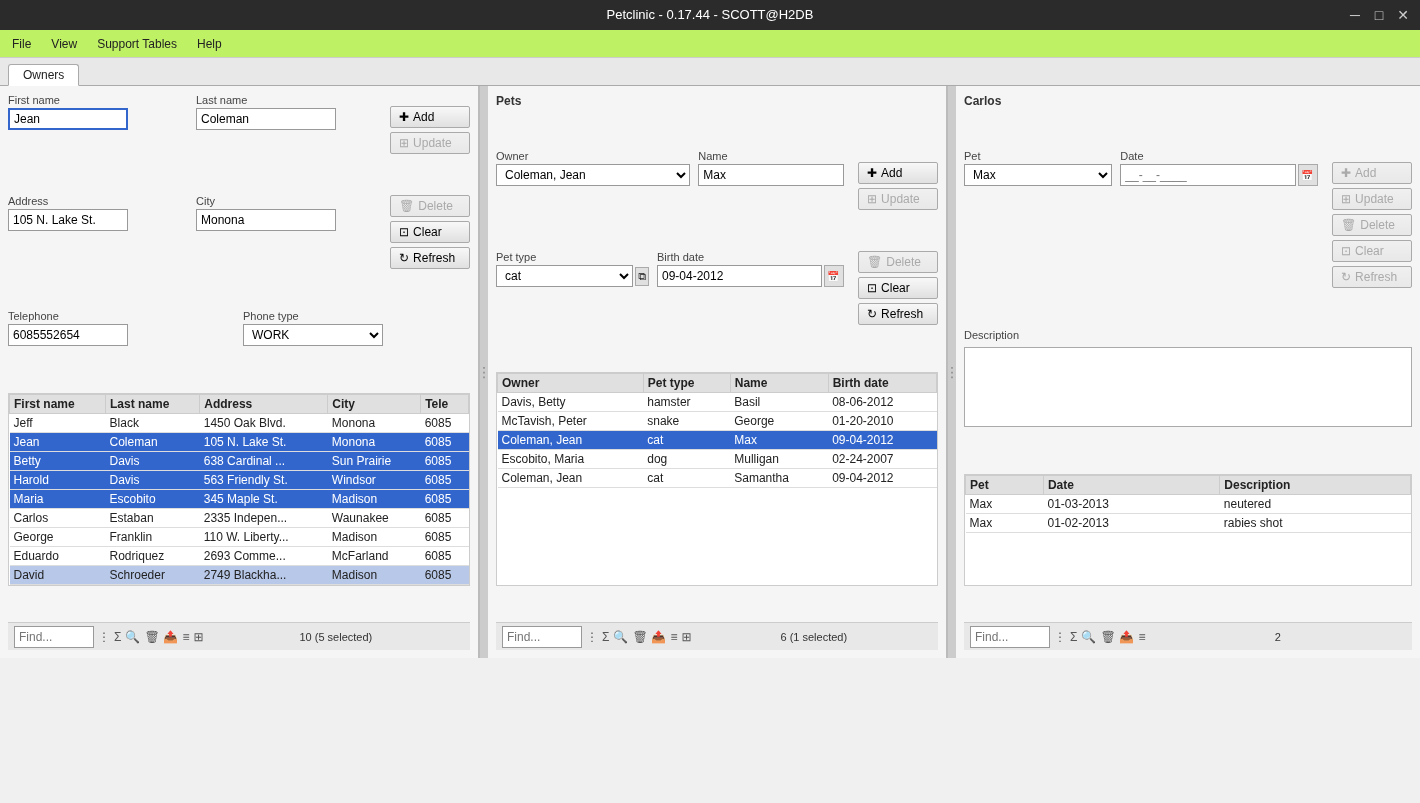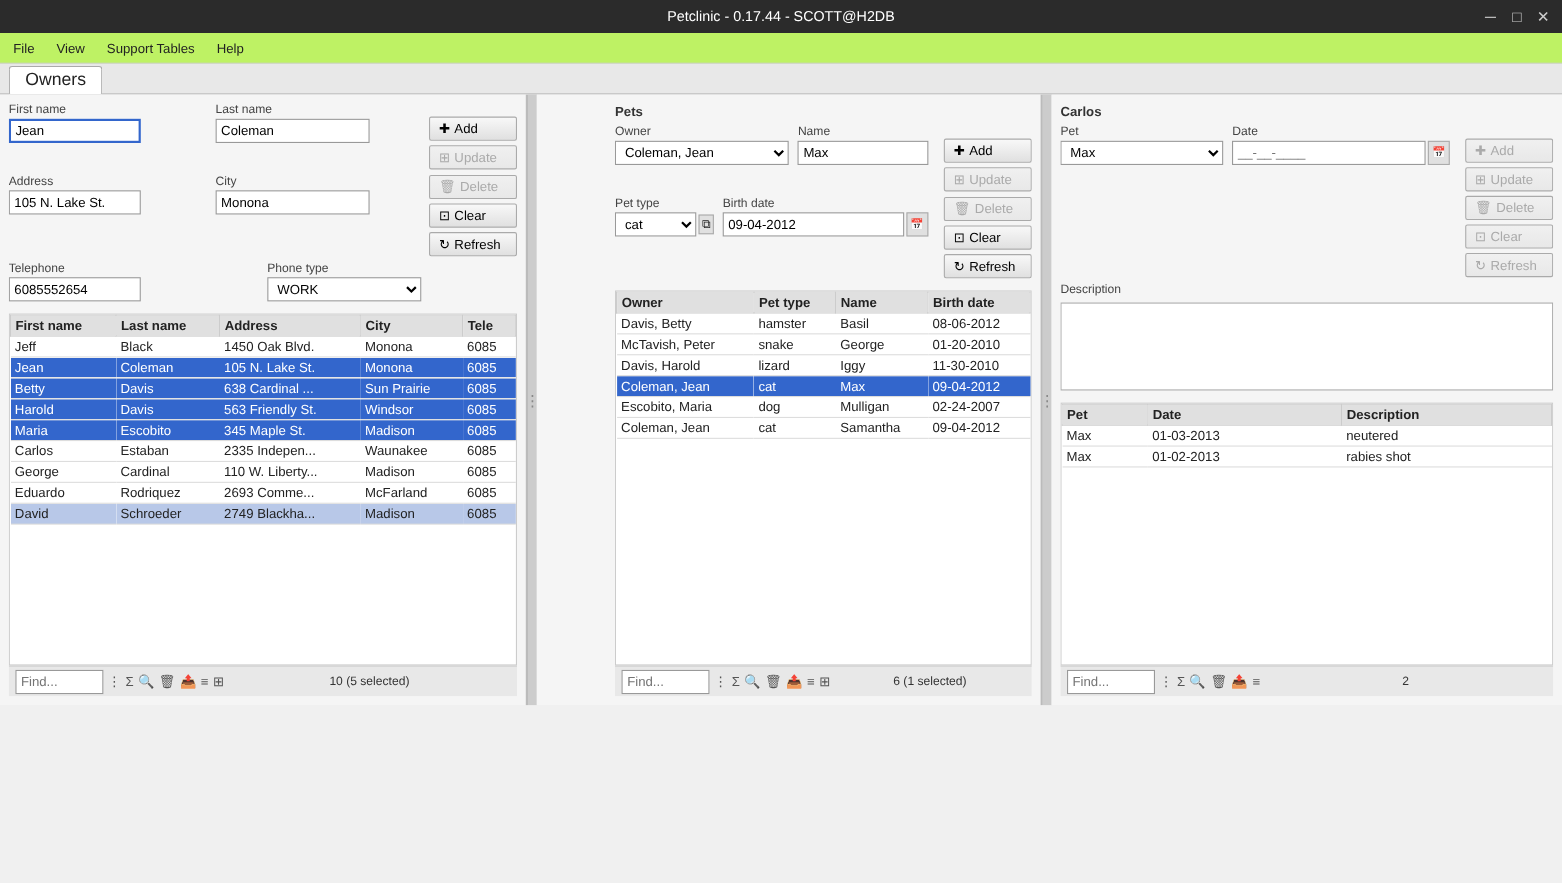--- a/index.html
+++ b/index.html
@@ -64,21 +64,21 @@
       padding: 0 8px;
       border-bottom: 1px solid #aaa;
       flex-shrink: 0;
     }
     .tab {
       background: #d0d0d0;
       border: 1px solid #aaa;
       border-bottom: none;
       padding: 3px 14px;
       cursor: pointer;
-      font-size: 16px;
+      font-size: 12px;
       margin-right: 2px;
       border-radius: 3px 3px 0 0;
     }
     .tab.active {
       background: #fff;
       border-bottom: 1px solid #fff;
       margin-bottom: -1px;
     }
     
     .main-content {
@@ -220,20 +220,21 @@
       font-size: 11px;
       color: #333;
       flex: 1;
       text-align: center;
     }
     .panel-inner {
       flex: 1;
       overflow: hidden;
       display: flex;
       flex-direction: column;
+      gap: 36px;
     }
     .description-area {
       border: 1px solid #aaa;
       background: #fff;
       min-height: 80px;
       margin-top: 4px;
       padding: 2px;
     }
     
     .splitter-h {
@@ -410,21 +411,21 @@
                 </tr>
                 <tr>
                   <td>Carlos</td>
                   <td>Estaban</td>
                   <td>2335 Indepen...</td>
                   <td>Waunakee</td>
                   <td>6085</td>
                 </tr>
                 <tr>
                   <td>George</td>
-                  <td>Cardinal</td>
+                  <td>Franklin</td>
                   <td>110 W. Liberty...</td>
                   <td>Madison</td>
                   <td>6085</td>
                 </tr>
                 <tr>
                   <td>Eduardo</td>
                   <td>Rodriquez</td>
                   <td>2693 Comme...</td>
                   <td>McFarland</td>
                   <td>6085</td>
@@ -451,21 +452,21 @@
           <span class="statusbar-icon">⊞</span>
           <span class="statusbar-text">10 (5 selected)</span>
         </div>
       </div>
     </div>
 
     <div class="splitter-h">
         <span class="splitter-dots"></span>
       </div>
 
-    <div class="panel panel-pets" style="border-right:2px solid #bbb;align-items:flex-end;">
+    <div class="panel panel-pets" style="border-right:2px solid #bbb;">
       <div class="panel-inner">
         <div class="section-title">Pets</div>
 
         <div class="form-row">
           <div class="form-group" style="flex:2;">
             <span class="form-label">Owner</span>
             <select style="width:100%;">
               <option>Coleman, Jean</option>
             </select>
           </div>
@@ -537,26 +538,20 @@
                   <td>hamster</td>
                   <td>Basil</td>
                   <td>08-06-2012</td>
                 </tr>
                 <tr>
                   <td>McTavish, Peter</td>
                   <td>snake</td>
                   <td>George</td>
                   <td>01-20-2010</td>
                 </tr>
-                <tr>
-                  <td>Davis, Harold</td>
-                  <td>lizard</td>
-                  <td>Iggy</td>
-                  <td>11-30-2010</td>
-                </tr>
                 <tr class="row-selected">
                   <td>Coleman, Jean</td>
                   <td>cat</td>
                   <td>Max</td>
                   <td>09-04-2012</td>
                 </tr>
                 <tr>
                   <td>Escobito, Maria</td>
                   <td>dog</td>
                   <td>Mulligan</td>

